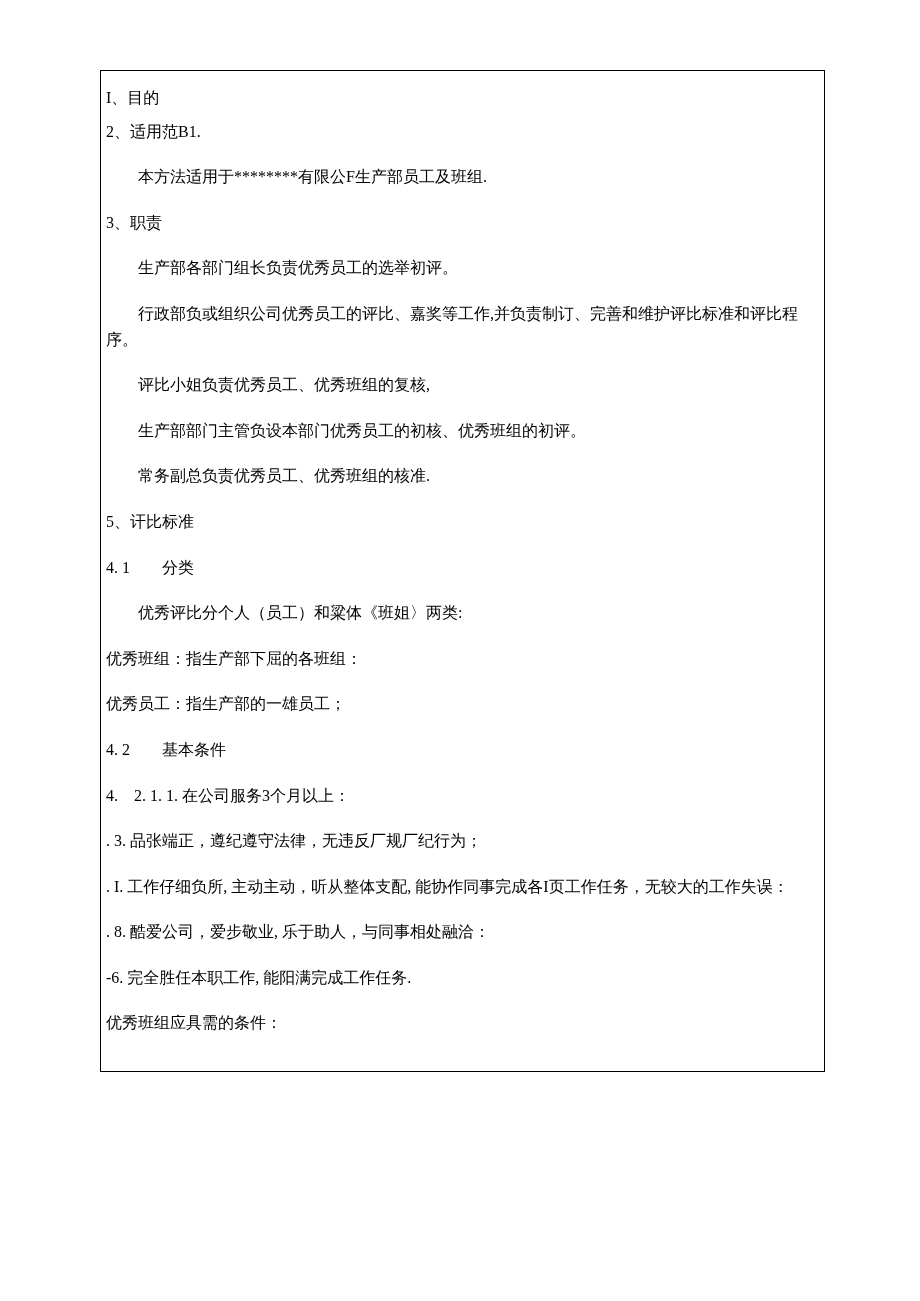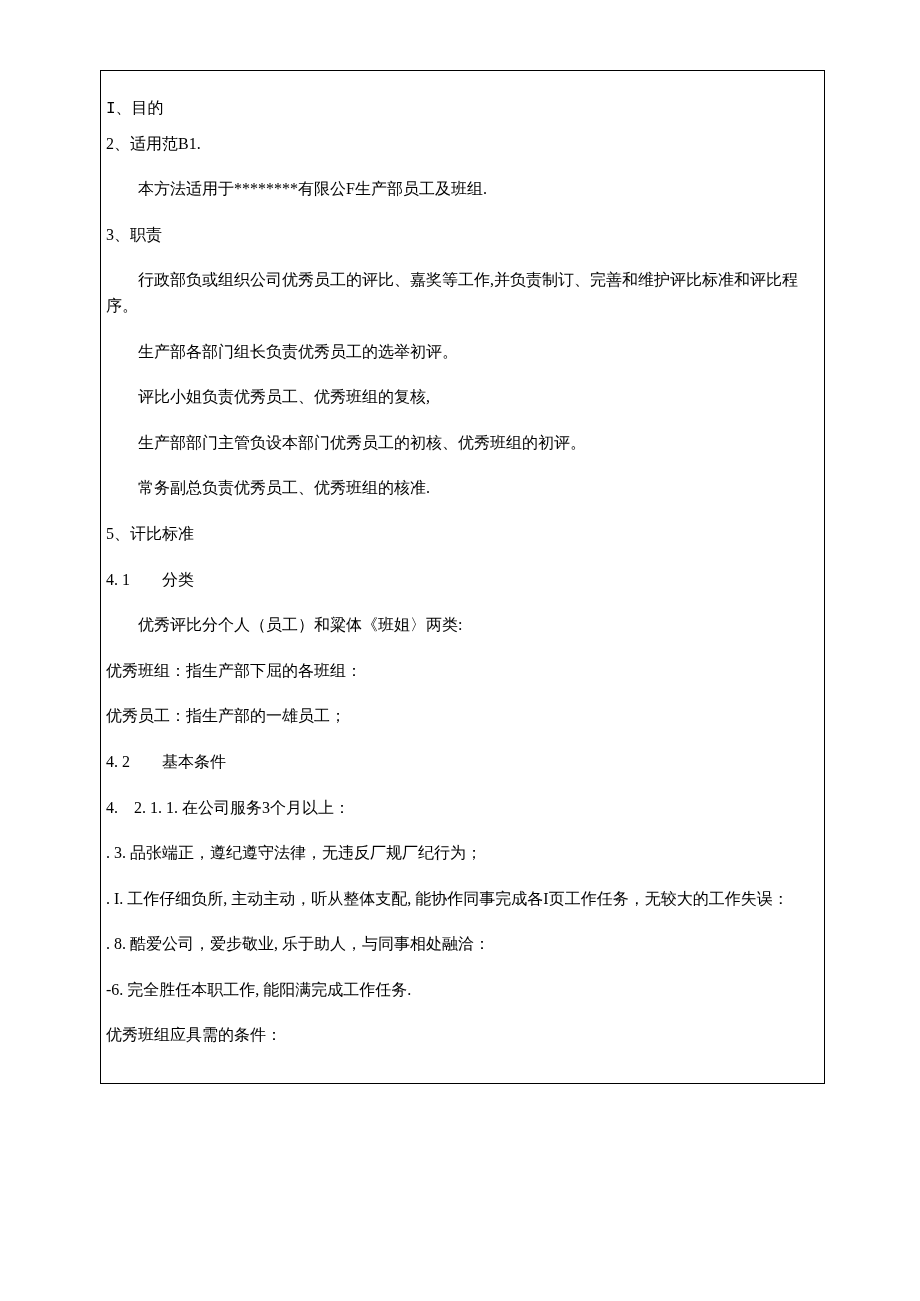--- a/index.html
+++ b/index.html
@@ -29,41 +29,40 @@
       text-indent: 2em;
       margin-top: 20px;
       margin-bottom: 20px;
     }
     .flush-para {
       margin-top: 20px;
       margin-bottom: 20px;
       font-family: Liberation Serif, serif;
     }
     .first-heading {
-      margin-top: 16px;
-      font-family: Liberation Mono, monospace;
+      margin-top: 4px;
     }
   </style>
 </head>
 <body>
 
 <div class="document-container">
 
   <p class="section-heading first-heading">I、目的</p>
 
 
   <p class="section-heading">2、适用范B1.</p>
 
   <p class="indented-para">本方法适用于********有限公F生产部员工及班组.</p>
 
   <p class="section-heading">3、职责</p>
 
+  <p class="indented-para">生产部各部门组长负责优秀员工的选举初评。</p>
+
   <p class="indented-para">行政部负或组织公司优秀员工的评比、嘉奖等工作,并负责制订、完善和维护评比标准和评比程序。</p>
-
-  <p class="indented-para">生产部各部门组长负责优秀员工的选举初评。</p>
 
   <p class="indented-para">评比小姐负责优秀员工、优秀班组的复核,</p>
 
   <p class="indented-para">生产部部门主管负设本部门优秀员工的初核、优秀班组的初评。</p>
 
   <p class="indented-para">常务副总负责优秀员工、优秀班组的核准.</p>
 
   <p class="section-heading">5、讦比标准</p>
 
   <p class="flush-para">4. 1　　分类</p>

